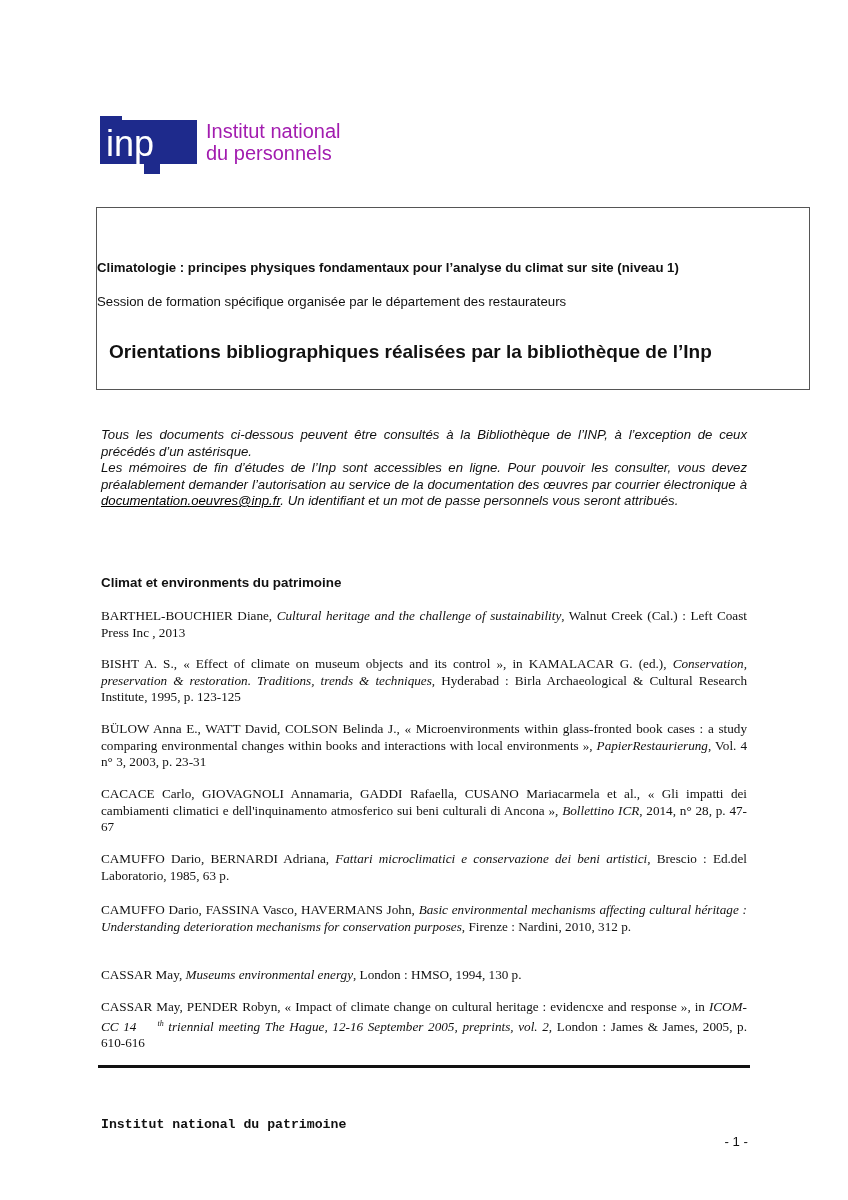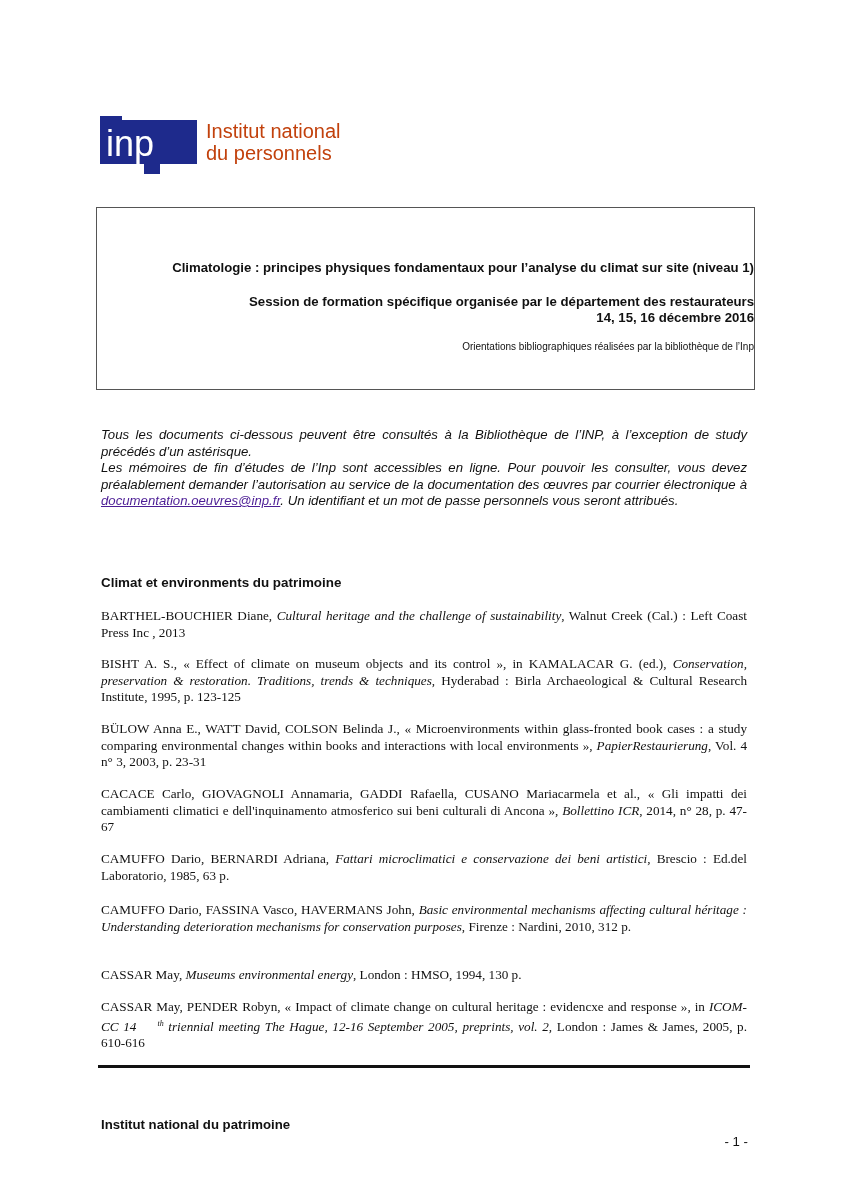--- a/index.html
+++ b/index.html
@@ -1,59 +1,58 @@
 <!DOCTYPE html>
 <html><head>
 <meta charset="utf-8">
 <style>
   html, body { margin:0; padding:0; background:#ffffff; }
   body { width:848px; height:1200px; position:relative; overflow:hidden;
          font-family:"Liberation Sans", sans-serif; color:#111; }
   .logo { position:absolute; left:100px; top:116px; width:265px; height:60px; }
   .logo-mark { position:absolute; left:0; top:0; width:97px; height:58px; }
-  .logo-text { position:absolute; left:106px; top:4px; color:#c2410c; font-size:20px; line-height:22px; font-family:"Liberation Sans", sans-serif; }
-  .title-box { position:absolute; left:96px; top:207px; width:659px; height:183px;
-               border:1.5px solid #555; box-sizing:border-box; text-align:right; }
+  .logo-text { position:absolute; left:106px; top:4px; color:#a21caf; font-size:20px; line-height:22px; font-family:"Liberation Sans", sans-serif; }
+  .title-box { position:absolute; left:96px; top:207px; width:714px; height:183px;
+               border:1.5px solid #555; box-sizing:border-box; text-align:left; }
   .title-box .l1 { position:absolute; left:0; right:0; top:52px; font-weight:bold; font-size:13.2px; }
-  .title-box .l2 { position:absolute; left:0; right:0; top:86px; font-weight:bold; font-size:13.2px; }
+  .title-box .l2 { position:absolute; left:0; right:0; top:86px; font-weight:normal; font-size:13.2px; }
   .title-box .l3 { position:absolute; left:0; right:0; top:102px; font-weight:bold; font-size:13.2px; }
-  .title-box .l4 { position:absolute; left:0; right:0; top:133px; font-weight:normal; font-size:10px; }
+  .title-box .l4 { position:absolute; left:12px; right:0; top:133px; font-weight:bold; font-size:19px; }
   .intro { position:absolute; left:101px; top:427px; width:646px; font-style:italic; font-size:13.2px; line-height:16.5px; text-align:justify; }
-  .intro a { color:#4c1d95; text-decoration:underline; }
+  .intro a { color:#000000; text-decoration:underline; }
   .section-title { position:absolute; left:101px; top:575px; font-weight:bold; font-size:13.4px; }
   .ref { position:absolute; left:101px; width:646px; font-size:13.2px; line-height:16.5px; text-align:justify;font-family:Liberation Serif, serif; }
   .ref i { font-style:italic; }
   .footer-rule { position:absolute; left:98px; top:1065px; width:652px; height:3px; background:#111; }
-  .footer-left { position:absolute; left:101px; top:1117px; font-weight:bold; font-size:13.2px; }
+  .footer-left { position:absolute; left:101px; top:1117px; font-weight:bold; font-size:13.2px;font-family:Liberation Mono, monospace; }
   .footer-page { position:absolute; right:100px; top:1134px; font-size:13.2px; }
   sup { font-size:8px;margin-left:21px; }
 </style>
 </head>
 <body>
 
 <div class="logo">
   <svg class="logo-mark" viewBox="0 0 97 58" width="97" height="58">
     <path d="M0 0 H22 V4 H97 V48 H60 V58 H44 V48 H0 Z" fill="#1e2a8c"></path>
     <text x="6" y="40" fill="#ffffff" font-family="Liberation Sans, sans-serif" font-size="36">inp</text>
   </svg>
   <div class="logo-text">
     <div>Institut national</div>
     <div>du personnels</div>
   </div>
 </div>
 
 <div class="title-box">
   <div class="l1">Climatologie : principes physiques fondamentaux pour l’analyse du climat sur site (niveau 1)</div>
   <div class="l2">Session de formation spécifique organisée par le département des restaurateurs</div>
-  <div class="l3">14, 15, 16 décembre 2016</div>
   <div class="l4">Orientations bibliographiques réalisées par la bibliothèque de l’Inp</div>
 </div>
 
 <div class="intro">
-  <div>Tous les documents ci-dessous peuvent être consultés à la Bibliothèque de l’INP, à l’exception de study précédés d’un astérisque.</div>
+  <div>Tous les documents ci-dessous peuvent être consultés à la Bibliothèque de l’INP, à l’exception de ceux précédés d’un astérisque.</div>
   <div><span>Les mémoires de fin d’études de l’Inp sont accessibles en ligne. Pour pouvoir les consulter, vous devez préalablement demander l’autorisation au service de la documentation des œuvres par courrier électronique à </span><a>documentation.oeuvres@inp.fr</a><span>. Un identifiant et un mot de passe personnels vous seront attribués.</span></div>
 </div>
 
 <div class="section-title">Climat et environments du patrimoine</div>
 
 <div class="ref" style="top:608px"><span>BARTHEL-BOUCHIER Diane, </span><i>Cultural heritage and the challenge of sustainability</i><span>, Walnut Creek (Cal.) : Left Coast Press Inc , 2013</span></div>
 <div class="ref" style="top:656px"><span>BISHT A. S., « Effect of climate on museum objects and its control », in KAMALACAR G. (ed.), </span><i>Conservation, preservation &amp; restoration. Traditions, trends &amp; techniques</i><span>, Hyderabad : Birla Archaeological &amp; Cultural Research Institute, 1995, p. 123-125</span></div>
 <div class="ref" style="top:721px"><span>BÜLOW Anna E., WATT David, COLSON Belinda J., « Microenvironments within glass-fronted book cases : a study comparing environmental changes within books and interactions with local environments », </span><i>PapierRestaurierung</i><span>, Vol. 4 n° 3, 2003, p. 23-31</span></div>
 <div class="ref" style="top:786px"><span>CACACE Carlo, GIOVAGNOLI Annamaria, GADDI Rafaella, CUSANO Mariacarmela et al., « Gli impatti dei cambiamenti climatici e dell'inquinamento atmosferico sui beni culturali di Ancona », </span><i>Bollettino ICR</i><span>, 2014, n° 28, p. 47-67</span></div>
 <div class="ref" style="top:851px"><span>CAMUFFO Dario, BERNARDI Adriana, </span><i>Fattari microclimatici e conservazione dei beni artistici</i><span>, Brescio : Ed.del Laboratorio, 1985, 63 p.</span></div>

